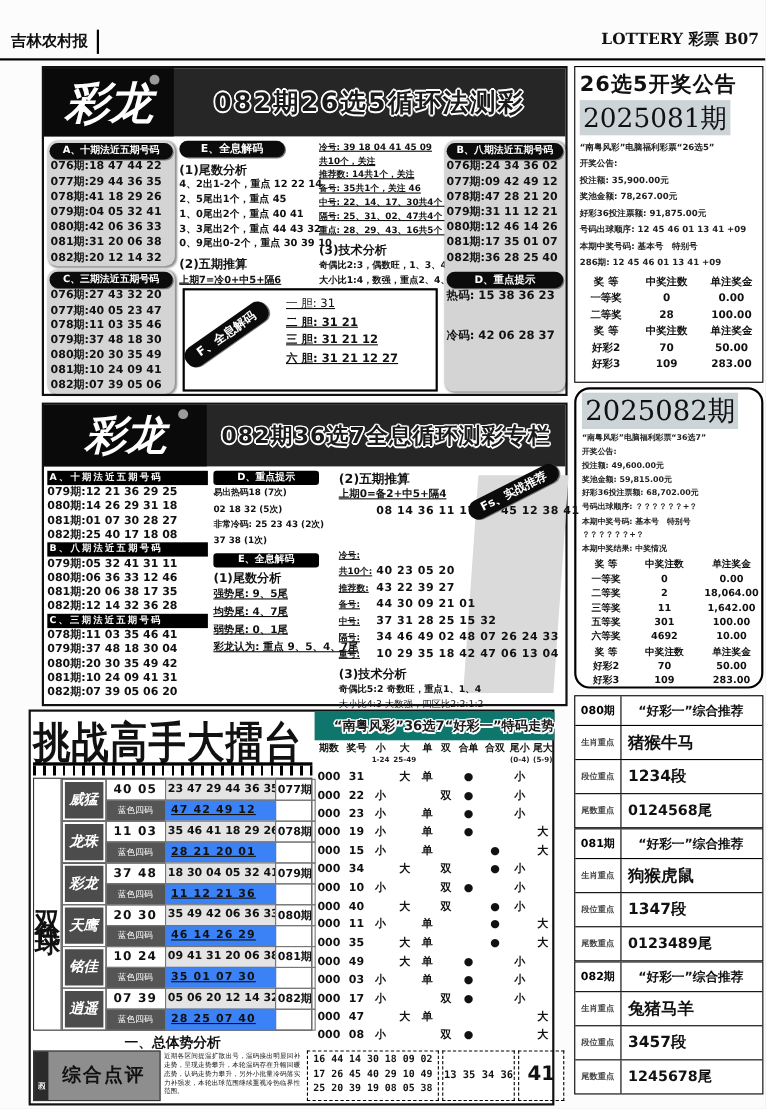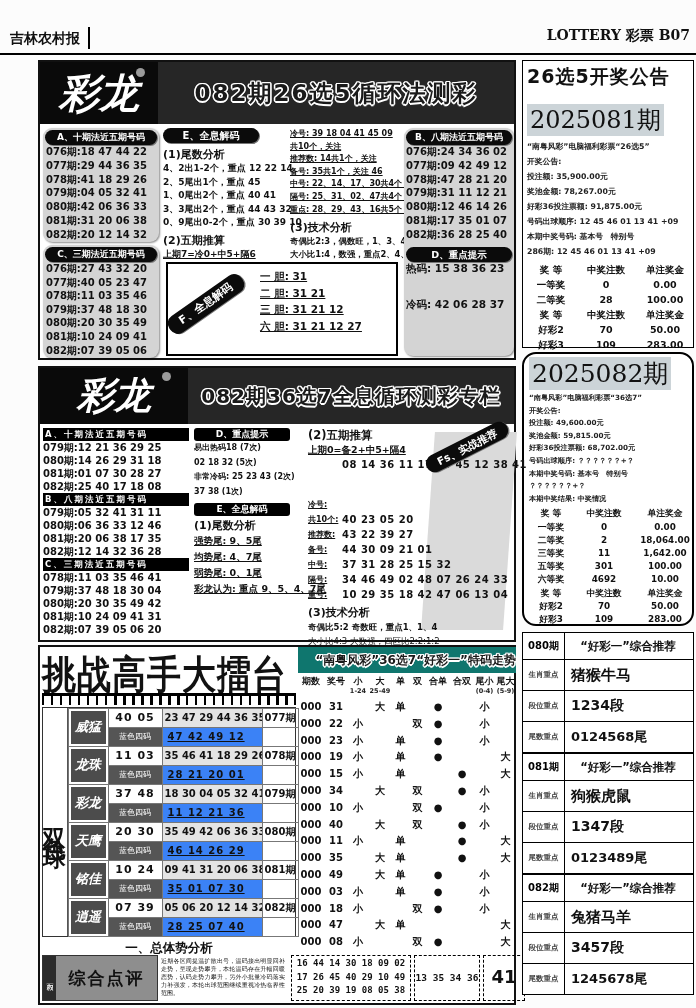--- a/index.html
+++ b/index.html
@@ -140,32 +140,32 @@
         </div>
       <div class="pill" style="height:15px;font-size:9.5px;line-height:15px;margin-top:5px;">D、重点提示</div>
       <div style="font-size:10.5px;font-weight:bold;white-space:nowrap;">热码: 15 38 36 23</div>
       <div style="font-size:10.5px;font-weight:bold;margin-top:22px;white-space:nowrap;">冷码: 42 06 28 37</div>
     </div>
 
     <div class="abs" style="left:126px;top:200px;width:232px;height:94px;border:2.5px solid #000;background:#fff;">
       <div class="pill abs" style="left:-6px;top:30px;width:88px;height:20px;font-size:11px;line-height:20px;transform:rotate(-35deg);">F、全息解码</div>
       <div style="margin-left:92px;padding-top:4px;">
 
-      <div class="lbl-line" style="font-size:10.5px;font-weight:bold;line-height:16.5px;text-decoration:underline;">一 胆: 31</div>
+      <div class="lbl-line" style="font-size:10.5px;font-weight:normal;line-height:16.5px;text-decoration:underline;">一 胆: 31</div>
           <div class="lbl-line" style="font-size:10.5px;font-weight:bold;line-height:16.5px;text-decoration:underline;">二 胆: 31 21</div>
           <div class="lbl-line" style="font-size:10.5px;font-weight:bold;line-height:16.5px;text-decoration:underline;">三 胆: 31 21 12</div>
           <div class="lbl-line" style="font-size:10.5px;font-weight:bold;line-height:16.5px;text-decoration:underline;">六 胆: 31 21 12 27</div>
           <div class="lbl-line" style="font-size:10.5px;font-weight:bold;line-height:16.5px;text-decoration:underline;margin-top:36px;">十二码: 31 21 12 27 19 11</div>
         </div>
     </div>
   </div>
 
   <div class="abs" style="left:522px;top:60px;width:172px;height:288px;border:1.5px solid #000;padding:3px 4px;background:#fff;">
     <div style="font-size:19px;font-weight:900;letter-spacing:1px;">26选5开奖公告</div>
-    <div style="font-size:24px;font-family:'DejaVu Serif',serif;background:#ccd4d8;display:inline-block;padding:0 3px;margin-top:14px;">2025081期</div>
+    <div style="font-size:24px;font-family:'DejaVu Serif',serif;background:#ccd4d8;display:inline-block;padding:0 3px;margin-top:1px;">2025081期</div>
     <div class="rlines" style="margin-top:3px;">
 
     <div>“南粤风彩”电脑福利彩票“26选5”</div>
         <div>开奖公告:</div>
         <div>投注额: 35,900.00元</div>
         <div>奖池金额: 78,267.00元</div>
         <div>好彩36投注票额: 91,875.00元</div>
         <div>号码出球顺序: 12 45 46 01 13 41 +09</div>
         <div>本期中奖号码: 基本号　特别号</div>
         <div>286期: 12 45 46 01 13 41 +09</div>
@@ -363,21 +363,21 @@
         </div>
       <div style="font-size:11px;font-weight:bold;margin-top:3px;">(3)技术分析</div>
       <div>
 
       <div class="lbl-line" style="font-size:8.5px;font-weight:bold;line-height:14px;">奇偶比5:2 奇数旺，重点1、1、4</div>
           <div class="lbl-line" style="font-size:8.5px;font-weight:normal;line-height:14px;">大小比4:3 大数强，四区比2:2:1:2</div>
         </div>
     </div>
   </div>
 
-  <div class="abs sect" style="left:38px;top:645px;width:478px;height:360px;">
+  <div class="abs sect" style="left:26px;top:645px;width:478px;height:360px;">
 
     <div class="abs" style="left:2px;top:2px;width:254px;font-size:34px;font-weight:900;letter-spacing:1px;white-space:nowrap;transform:scaleY(1.15);transform-origin:top left;">挑战高手大擂台</div>
     <div class="abs" style="left:2px;top:46px;width:254px;height:12px;border-top:3px solid #000;background:repeating-linear-gradient(90deg,#000 0 2.5px,transparent 2.5px 9px);"></div>
 
     <div class="abs" style="left:2px;top:60px;width:254px;height:230px;display:flex;border:1.5px solid #333;">
       <div style="width:24px;flex:none;display:flex;align-items:center;justify-content:center;writing-mode:vertical-rl;text-orientation:upright;font-size:23px;font-weight:900;letter-spacing:9px;border-right:1px solid #555;">双色球</div>
       <div style="flex:1;">
 
       <div class="dgroup">
           <div class="dname">威猛</div>
@@ -624,21 +624,21 @@
         <span></span>
         <span>单</span>
         <span></span>
         <span>●</span>
         <span></span>
         <span>小</span>
         <span></span>
       </div>
         <div class="trow">
         <span>000</span>
-        <span>18</span>
+        <span>17</span>
         <span>小</span>
         <span></span>
         <span></span>
         <span>双</span>
         <span>●</span>
         <span></span>
         <span>小</span>
         <span></span>
       </div>
         <div class="trow">

